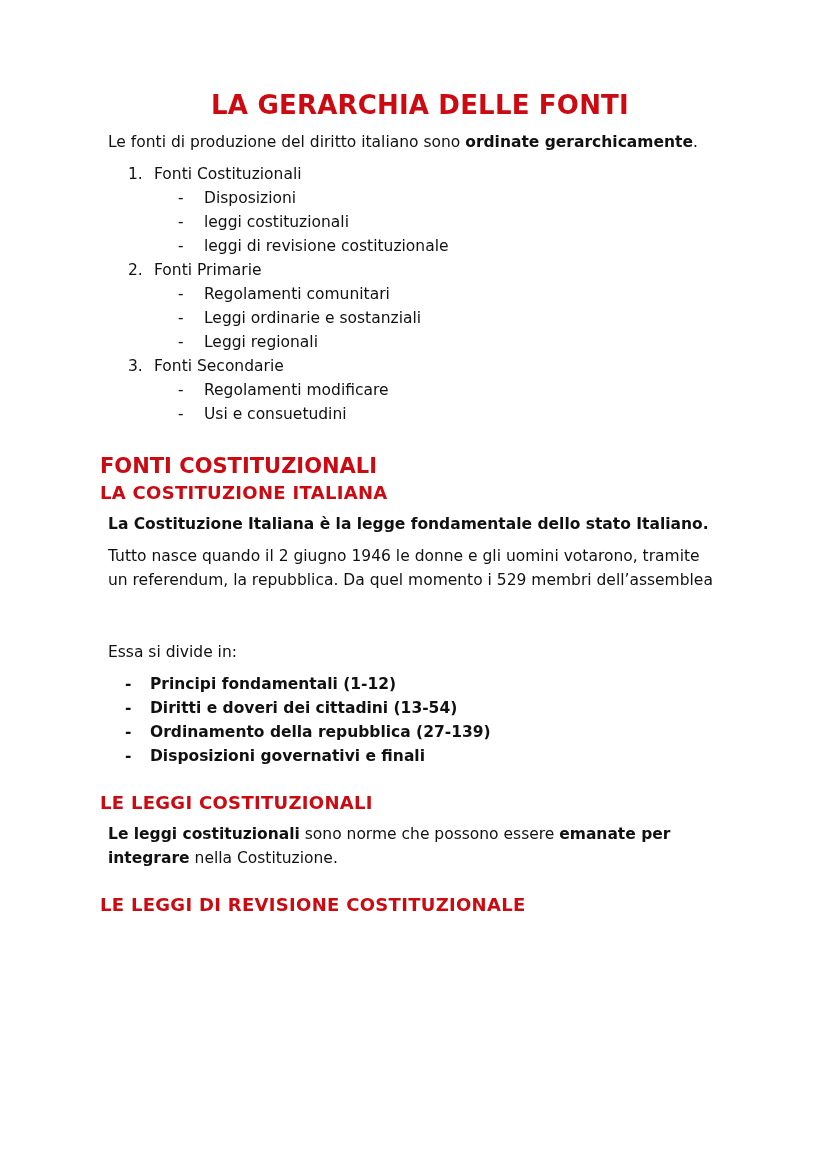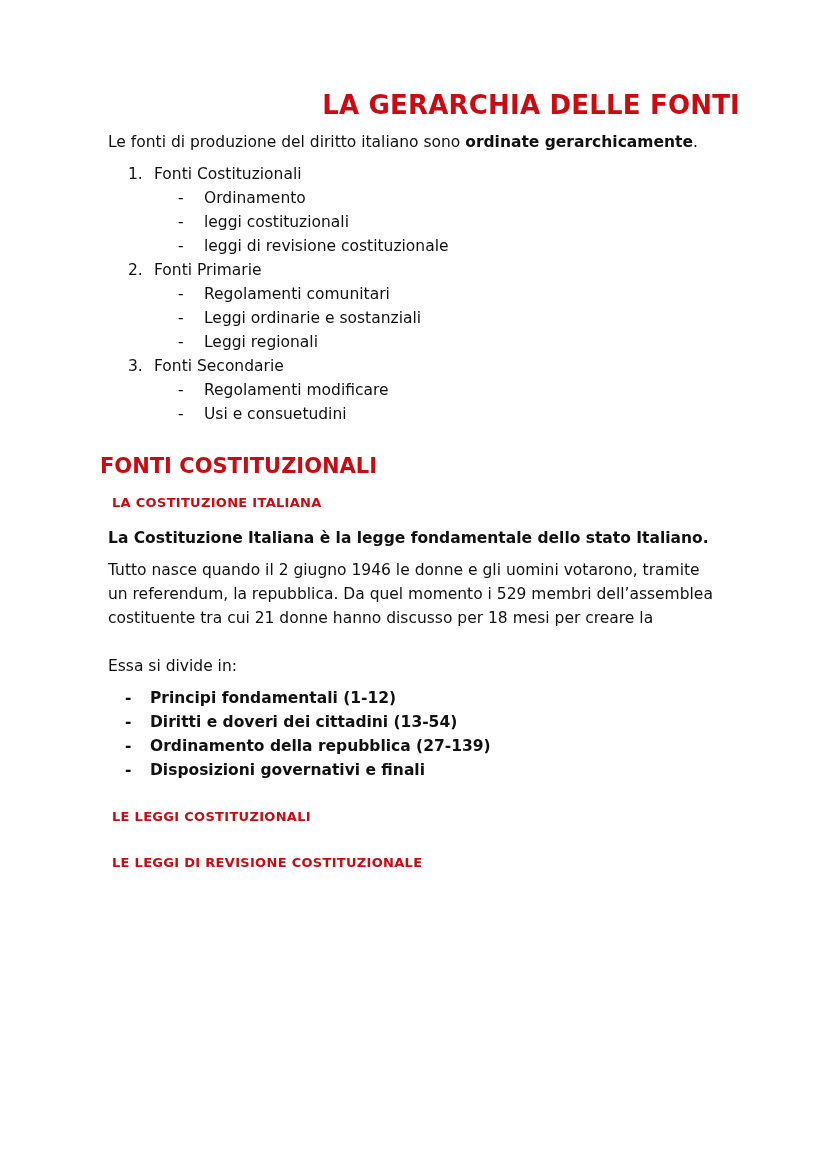--- a/index.html
+++ b/index.html
@@ -1,51 +1,51 @@
 <!DOCTYPE html>
 <html><head>
   <meta charset="utf-8">
   <style>
     html, body { margin: 0; padding: 0; background: #ffffff; }
     body { width: 828px; height: 1169px; position: relative; overflow: hidden;
       font-family: "DejaVu Sans", "Liberation Sans", sans-serif; color: #111111; }
     .page { position: absolute; left: 100px; top: 88px; width: 640px; }
-    .title { text-align: right; color: #cc0a12; font-weight: bold; font-size: 26px;
+    .title { text-align: center; color: #cc0a12; font-weight: bold; font-size: 26px;
       line-height: 34px; margin: 0 0 4px 0; letter-spacing: 0.2px; }
     .p { font-size: 15.5px; line-height: 24px; margin: 8px; }
     b { font-weight: bold; }
     .ol { list-style: none; margin: 4px; padding: 0; }
     .ol > li { font-size: 15.5px; line-height: 24px; }
     .num { display: inline-block; width: 50px; text-align: right; padding-right: 0; }
     .num span { display: inline-block; width: 26px; text-align: left; }
     .sub { list-style: none; margin: 0; padding: 0; }
     .sub li { font-size: 15.5px; line-height: 24px; position: relative; padding-left: 100px; }
     .sub li .dash { position: absolute; left: 74px; }
     .h2 { color: #cc0a12; font-weight: bold; font-size: 21px; line-height: 28px; margin: 26px 0 2px 0; }
-    .h3 { color: #cc0a12; font-weight: bold; font-size: 13px; line-height: 22px; margin: 12px; letter-spacing: 0.3px; }
+    .h3 { color: #cc0a12; font-weight: bold; font-size: 18px; line-height: 22px; margin: 0; letter-spacing: 0.3px; }
     .h3.spaced { margin-top: 24px; }
     .blist { list-style: none; margin: 0; padding: 0; }
     .blist li { font-size: 15.5px; line-height: 24px; font-weight: bold; position: relative; padding-left: 50px; }
     .blist li .dash { position: absolute; left: 25px; }
   </style>
 </head>
 <body>
 
 <div class="page">
   <h1 class="title">LA GERARCHIA DELLE FONTI</h1>
 
   <p class="p">
     <span>Le fonti di produzione del diritto italiano sono </span><b>ordinate gerarchicamente</b><span>.</span>
   </p>
 
   <ul class="ol">
     <li>
       <span class="num"><span>1.</span></span><span>Fonti Costituzionali</span>
       <ul class="sub">
-        <li><span class="dash">-</span><span>Ordinamento</span></li>
+        <li><span class="dash">-</span><span>Disposizioni</span></li>
         <li><span class="dash">-</span><span>leggi costituzionali</span></li>
         <li><span class="dash">-</span><span>leggi di revisione costituzionale</span></li>
       </ul>
     </li>
     <li>
       <span class="num"><span>2.</span></span><span>Fonti Primarie</span>
       <ul class="sub">
         <li><span class="dash">-</span><span>Regolamenti comunitari</span></li>
         <li><span class="dash">-</span><span>Leggi ordinarie e sostanziali</span></li>
         <li><span class="dash">-</span><span>Leggi regionali</span></li>
@@ -60,27 +60,31 @@
     </li>
   </ul>
 
   <h2 class="h2">FONTI COSTITUZIONALI</h2>
 
   <h3 class="h3">LA COSTITUZIONE ITALIANA</h3>
   <p class="p"><b>La Costituzione Italiana è la legge fondamentale dello stato Italiano.</b></p>
   <p class="p">
     <span>Tutto nasce quando il 2 giugno 1946 le donne e gli uomini votarono, tramite</span><br>
     <span>un referendum, la repubblica. Da quel momento i 529 membri dell’assemblea</span><br>
-    <span>costituente tra cui 21 donne hanno discusso per 18 mesi per creare la</span><br>
+    <br>
     <br>
     <span>Essa si divide in:</span>
   </p>
   <ul class="blist">
     <li><span class="dash">-</span><span>Principi fondamentali (1-12)</span></li>
     <li><span class="dash">-</span><span>Diritti e doveri dei cittadini (13-54)</span></li>
     <li><span class="dash">-</span><span>Ordinamento della repubblica (27-139)</span></li>
     <li><span class="dash">-</span><span>Disposizioni governativi e finali</span></li>
   </ul>
 
   <h3 class="h3 spaced">LE LEGGI COSTITUZIONALI</h3>
+  <p class="p">
+    <b>Le leggi costituzionali</b><span> sono norme che possono essere </span><b>emanate per</b><br>
+    <b>integrare</b><span> nella Costituzione.</span>
+  </p>
 
   <h3 class="h3 spaced">LE LEGGI DI REVISIONE COSTITUZIONALE</h3>
 </div>
 
 </body></html>

